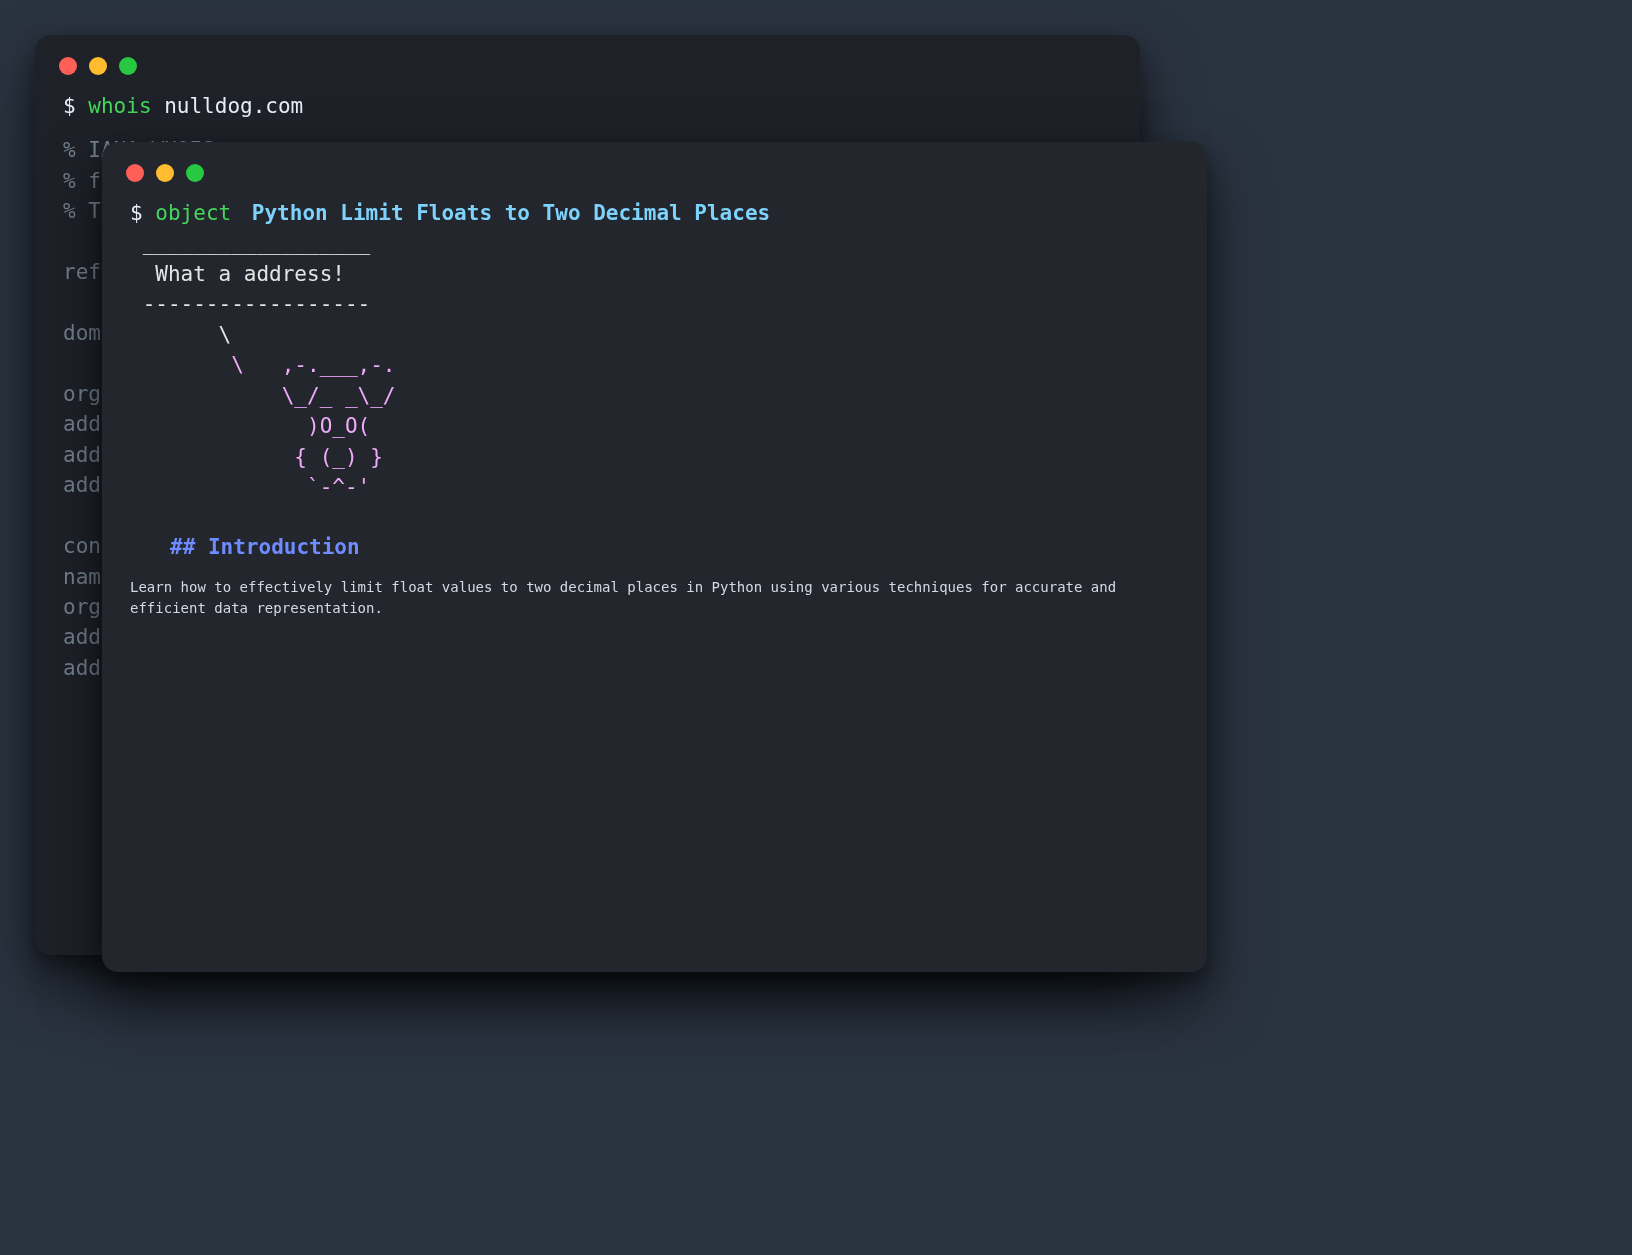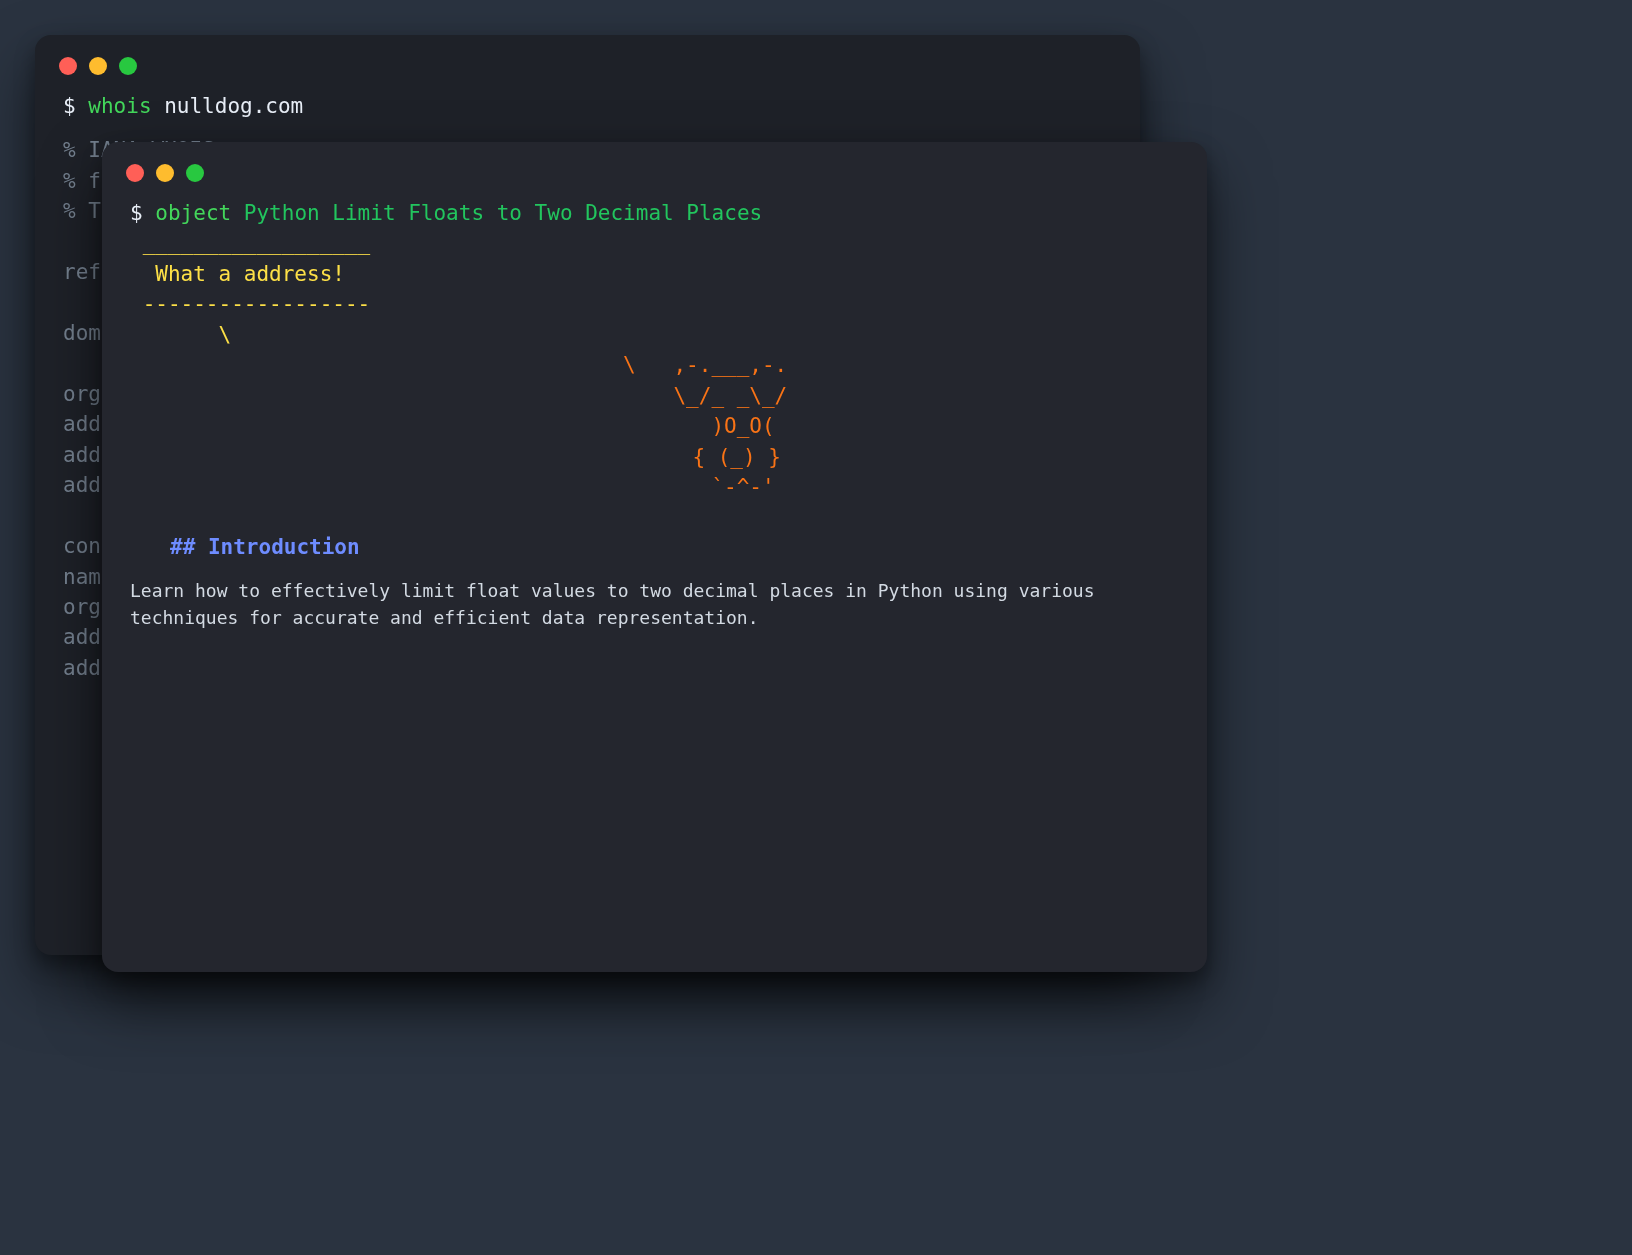--- a/index.html
+++ b/index.html
@@ -46,26 +46,26 @@
     .dot.green  { background: #28c840; }
     .term-body {
       padding: 16px 28px 28px 28px;
       font-size: 21px;
       line-height: 1.45;
       color: #b8c0cc;
     }
     .term-body.dim { color: #74808f; }
     .prompt-sym { color: #e8eef7; }
     .cmd       { color: #43d75b; font-weight: 500; text-align: right; }
-    .arg-red   { color: #22c55e; font-weight: 400; }
+    .arg-red   { color: #7dd3fc; font-weight: 700; margin-left: 8px; }
     .heading   { color: #6e8cff; font-weight: 600; margin-left: 40px; }
-    .ascii     { color: #f97316; text-align: center; }
-    .bubble    { color: #fde047; }
+    .ascii     { color: #f0abfc; }
+    .bubble    { color: #e5e5e5; }
     .bright    { color: #e8eef7; }
-    .intro-text { color: #d3dae3; font-size: 18px; line-height: 1.5; }
+    .intro-text { color: #d3dae3; font-size: 14px; line-height: 1.5; }
     pre { font-family: inherit; font-size: inherit; }
     .gap { height: 14px; }
     .biggap { height: 30px; }
   </style>
 </head>
 <body>
 
 <div class="window window-back">
   <div class="traffic-lights">
     <div class="dot red"></div>

